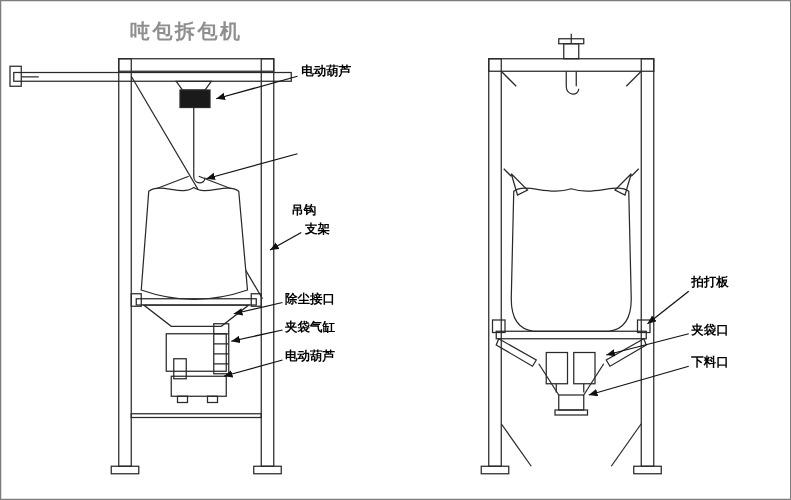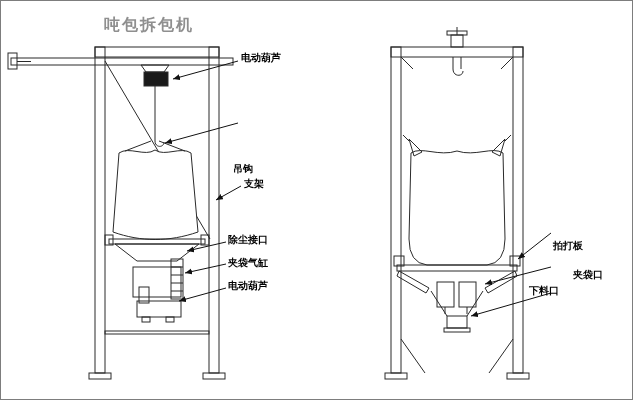--- a/index.html
+++ b/index.html
@@ -22,23 +22,23 @@
     position:absolute;
     font-size:10px;font-weight:bold;color:#000;
     white-space:nowrap;line-height:14px;
   }
   .l-hoist{left:240px;top:50px;}
   .l-hook{left:232px;top:113px;margin-top:48px;}
   .l-frame{left:243px;top:176px;text-align:center;}
   .l-beat{left:227px;top:232px;}
   .l-dust{left:227px;top:255px;}
   .l-cyl{left:227px;top:278px;}
-  .r-plate{left:552px;top:238px;}
-  .r-clamp{left:552px;top:267px;margin-left:20px;}
-  .r-out{left:528px;top:283px;}
+  .r-plate{left:552px;top:219px;}
+  .r-clamp{left:552px;top:257px;}
+  .r-out{left:552px;top:283px;}
 </style>
 </head>
 <body>
 
 <div id="canvas">
 
   <svg id="art" width="633" height="400" viewBox="0 0 633 400">
     <defs>
       <marker id="arrow" markerWidth="9" markerHeight="8" refX="7" refY="3" orient="auto">
         <path d="M0,0 L7,3 L0,6 Z" fill="#111"></path>

